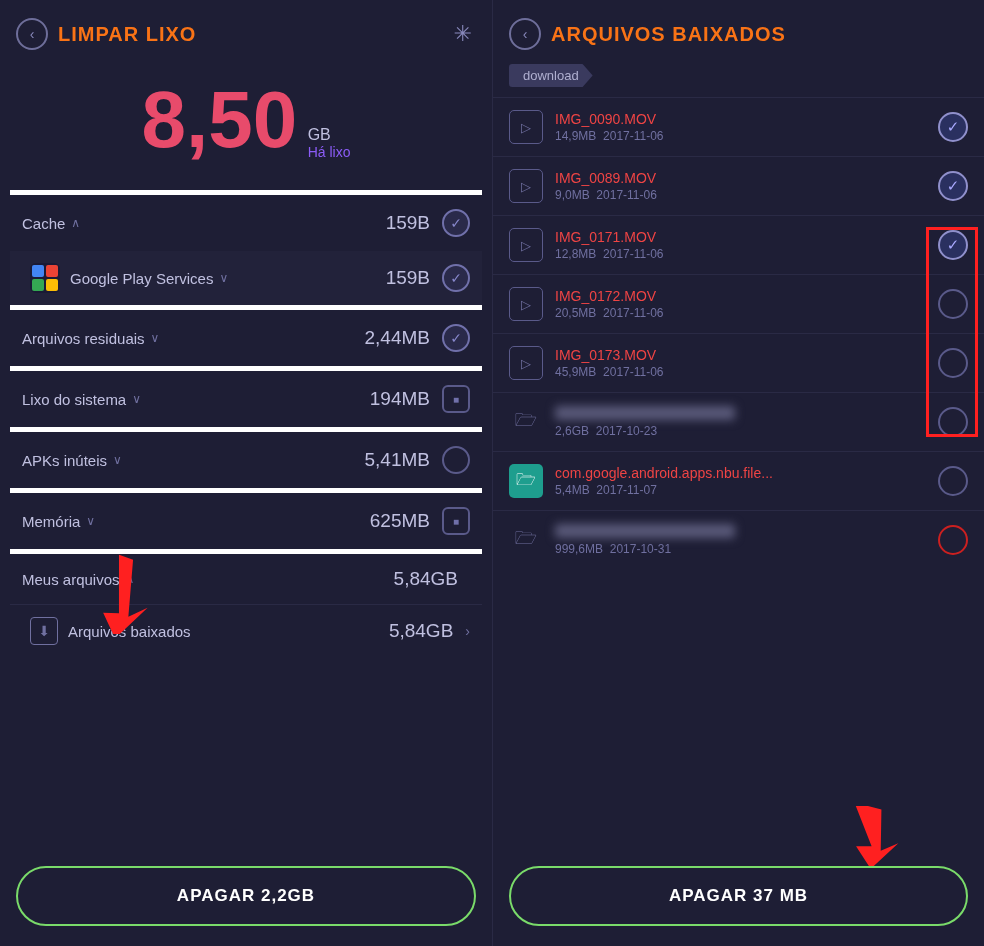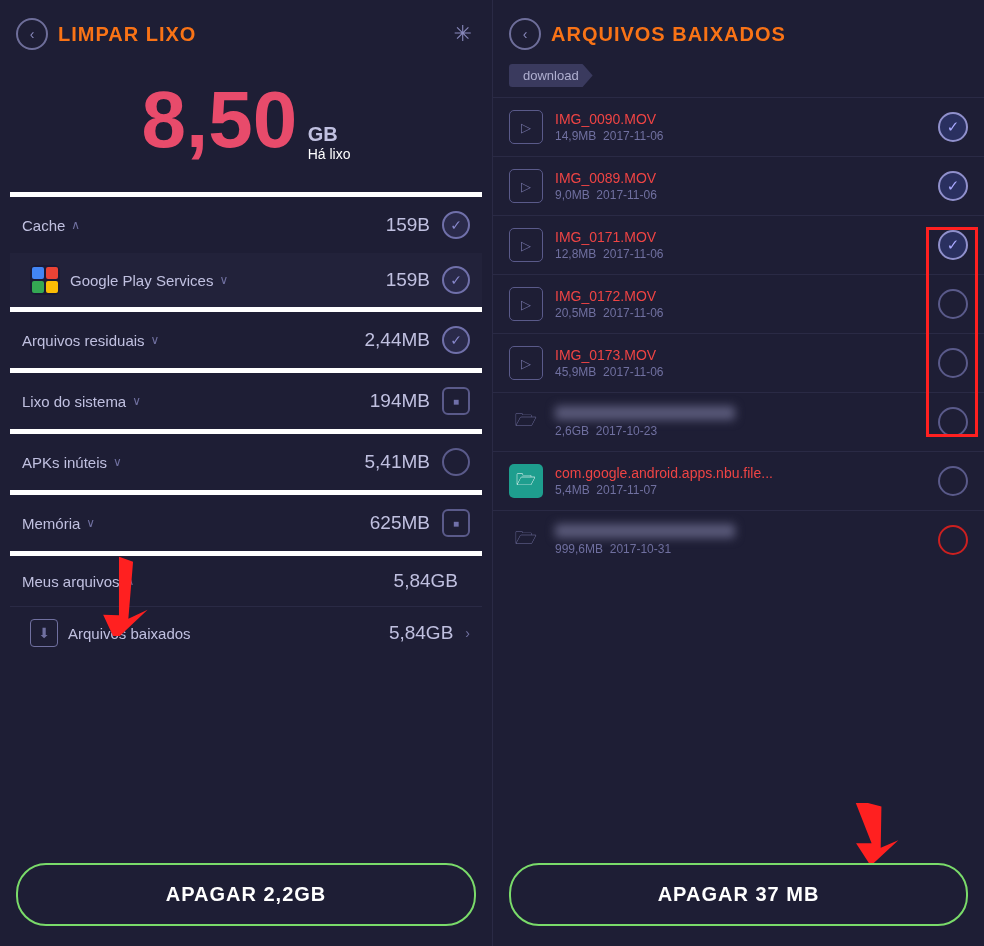--- a/index.html
+++ b/index.html
@@ -85,28 +85,28 @@
 
     .storage-unit-block {
       display: inline-flex;
       flex-direction: column;
       align-items: flex-start;
       margin-left: 6px;
       vertical-align: middle;
     }
 
     .storage-unit {
-      font-size: 20px;
+      font-size: 16px;
       color: #c0c0e0;
-      font-weight: bold;
+      font-weight: normal;
     }
 
     .storage-label {
       font-size: 14px;
-      color: #ffffff;
+      color: #8b5cf6;
     }
 
     
     .list-section {
       flex: 1;
       overflow: hidden;
       padding: 0 10px;
     }
 
     .list-item {
@@ -225,21 +225,21 @@
     }
 
     
     .bottom-btn {
       margin: 10px 16px 20px 16px;
       padding: 18px;
       border-radius: 30px;
       border: 2px solid #7adb6a;
       background: transparent;
       color: #ffffff;
-      font-size: 20px;
+      font-size: 17px;
       font-weight: bold;
       letter-spacing: 1px;
       text-align: center;
       cursor: pointer;
     }
 
     
     .breadcrumb-row {
       padding: 4px 16px 10px 16px;
     }

